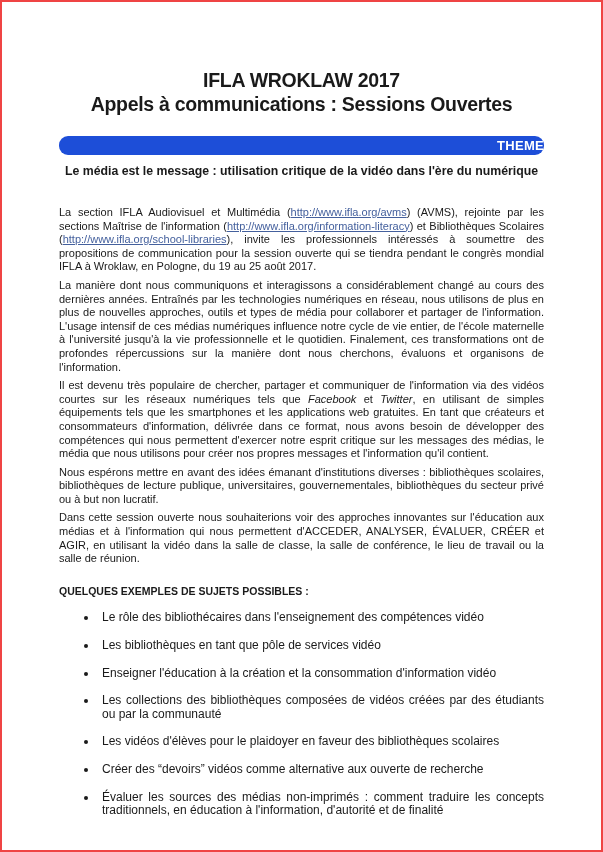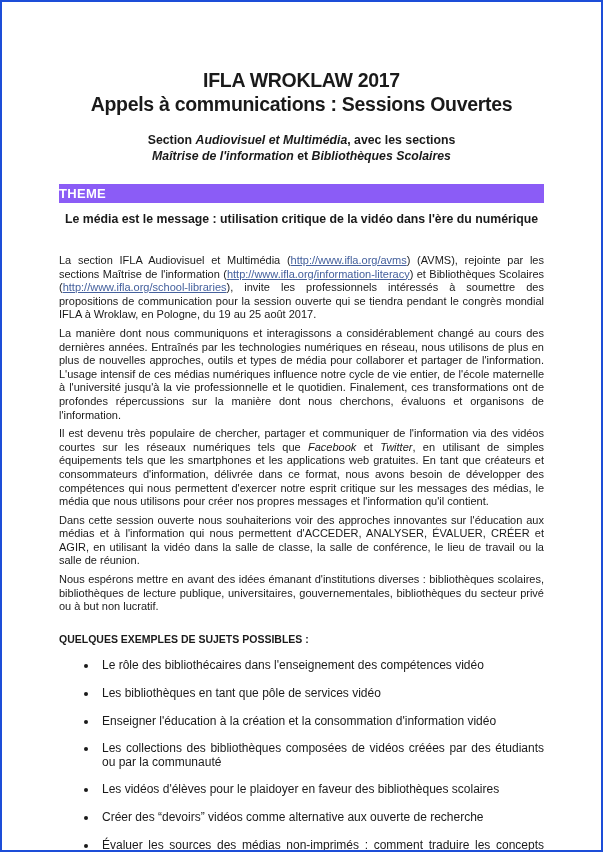--- a/index.html
+++ b/index.html
@@ -4,21 +4,21 @@
 <style>
   * { margin: 0; padding: 0; box-sizing: border-box; }
   html, body { background: #ffffff; }
   body {
     width: 603px; height: 852px;
     font-family: "Liberation Sans", sans-serif;
     color: #1a1a1a;
   }
   .page {
     width: 603px; height: 852px;
-    border: 2px solid #1d4ed8;
+    border: 2px solid #ef4444;
     background: #ffffff;
     padding: 66px 57px 1px 57px;
     overflow: hidden;
   }
   .doc-title {
     text-align: center;
     font-weight: bold;
     font-size: 19.5px;
     line-height: 24px;
     letter-spacing: -0.3px;
@@ -26,27 +26,28 @@
   .subtitle {
     margin-top: 17px;
     text-align: center;
     font-weight: bold;
     font-size: 12.3px;
     line-height: 15.5px;
   }
   .theme-banner {
     margin-top: 20px;
     height: 19px;
-    background: #8b5cf6;
+    background: #1d4ed8;
     color: #ffffff;
     font-weight: bold;
     font-size: 13px;
     line-height: 19px;
-    text-align: left;
+    text-align: right;
     letter-spacing: 0.3px;
+    border-radius: 9px;
   }
   .theme-heading {
     margin-top: 9px;
     text-align: center;
     font-weight: bold;
     font-size: 12.3px;
     line-height: 15px;
   }
   .body-text { margin-top: 27px; }
   .body-text p {
@@ -83,42 +84,38 @@
 </head>
 <body>
 
 <div class="page">
 
   <div class="doc-title">
     <div>IFLA WROKLAW 2017</div>
     <div>Appels à communications : Sessions Ouvertes</div>
   </div>
 
-  <div class="subtitle">
-    <div><span>Section </span><i>Audiovisuel et Multimédia</i><span>, avec les sections</span></div>
-    <div><i>Maîtrise de l'information</i><span> et </span><i>Bibliothèques Scolaires</i></div>
-  </div>
 
   <div class="theme-banner">
     <span>THEME</span>
   </div>
 
   <div class="theme-heading">Le média est le message : utilisation critique de la vidéo dans l'ère du numérique</div>
 
   <div class="body-text">
 
     <p><span>La section IFLA Audiovisuel et Multimédia (</span><a class="link">http://www.ifla.org/avms</a><span>) (AVMS), rejointe par les sections Maîtrise de l'information (</span><a class="link">http://www.ifla.org/information-literacy</a><span>) et Bibliothèques Scolaires (</span><a class="link">http://www.ifla.org/school-libraries</a><span>), invite les professionnels intéressés à soumettre des propositions de communication pour la session ouverte qui se tiendra pendant le congrès mondial IFLA à Wroklaw, en Pologne, du 19 au 25 août 2017.</span></p>
 
     <p>La manière dont nous communiquons et interagissons a considérablement changé au cours des dernières années. Entraînés par les technologies numériques en réseau, nous utilisons de plus en plus de nouvelles approches, outils et types de média pour collaborer et partager de l'information. L'usage intensif de ces médias numériques influence notre cycle de vie entier, de l'école maternelle à l'université jusqu'à la vie professionnelle et le quotidien. Finalement, ces transformations ont de profondes répercussions sur la manière dont nous cherchons, évaluons et organisons de l'information.</p>
 
     <p><span>Il est devenu très populaire de chercher, partager et communiquer de l'information via des vidéos courtes sur les réseaux numériques tels que </span><i>Facebook</i><span> et </span><i>Twitter</i><span>, en utilisant de simples équipements tels que les smartphones et les applications web gratuites. En tant que créateurs et consommateurs d'information, délivrée dans ce format, nous avons besoin de développer des compétences qui nous permettent d'exercer notre esprit critique sur les messages des médias, le média que nous utilisons pour créer nos propres messages et l'information qu'il contient.</span></p>
 
+    <p>Nous espérons mettre en avant des idées émanant d'institutions diverses : bibliothèques scolaires, bibliothèques de lecture publique, universitaires, gouvernementales, bibliothèques du secteur privé ou à but non lucratif.</p>
+
     <p>Dans cette session ouverte nous souhaiterions voir des approches innovantes sur l'éducation aux médias et à l'information qui nous permettent d'ACCEDER, ANALYSER, ÉVALUER, CRÉER et AGIR, en utilisant la vidéo dans la salle de classe, la salle de conférence, le lieu de travail ou la salle de réunion.</p>
-
-    <p>Nous espérons mettre en avant des idées émanant d'institutions diverses : bibliothèques scolaires, bibliothèques de lecture publique, universitaires, gouvernementales, bibliothèques du secteur privé ou à but non lucratif.</p>
 
     <div class="topics-heading">QUELQUES EXEMPLES DE SUJETS POSSIBLES :</div>
 
     <ul class="topics">
       <li><span>Le rôle des bibliothécaires dans l'enseignement des compétences vidéo</span></li>
       <li><span>Les bibliothèques en tant que pôle de services vidéo</span></li>
       <li><span>Enseigner l'éducation à la création et la consommation d'information vidéo</span></li>
       <li><span>Les collections des bibliothèques composées de vidéos créées par des étudiants ou par la communauté</span></li>
       <li><span>Les vidéos d'élèves pour le plaidoyer en faveur des bibliothèques scolaires</span></li>
       <li><span>Créer des “devoirs” vidéos comme alternative aux ouverte de recherche</span></li>

